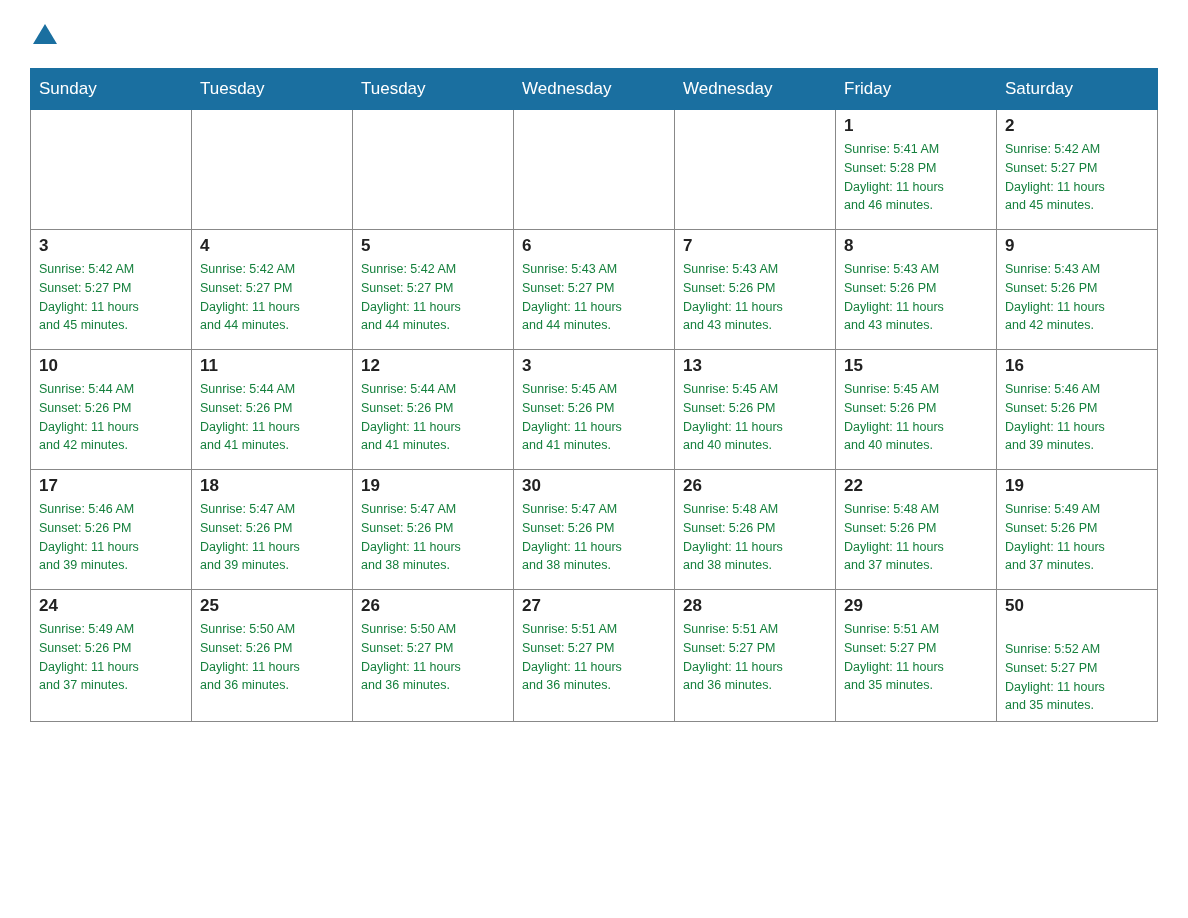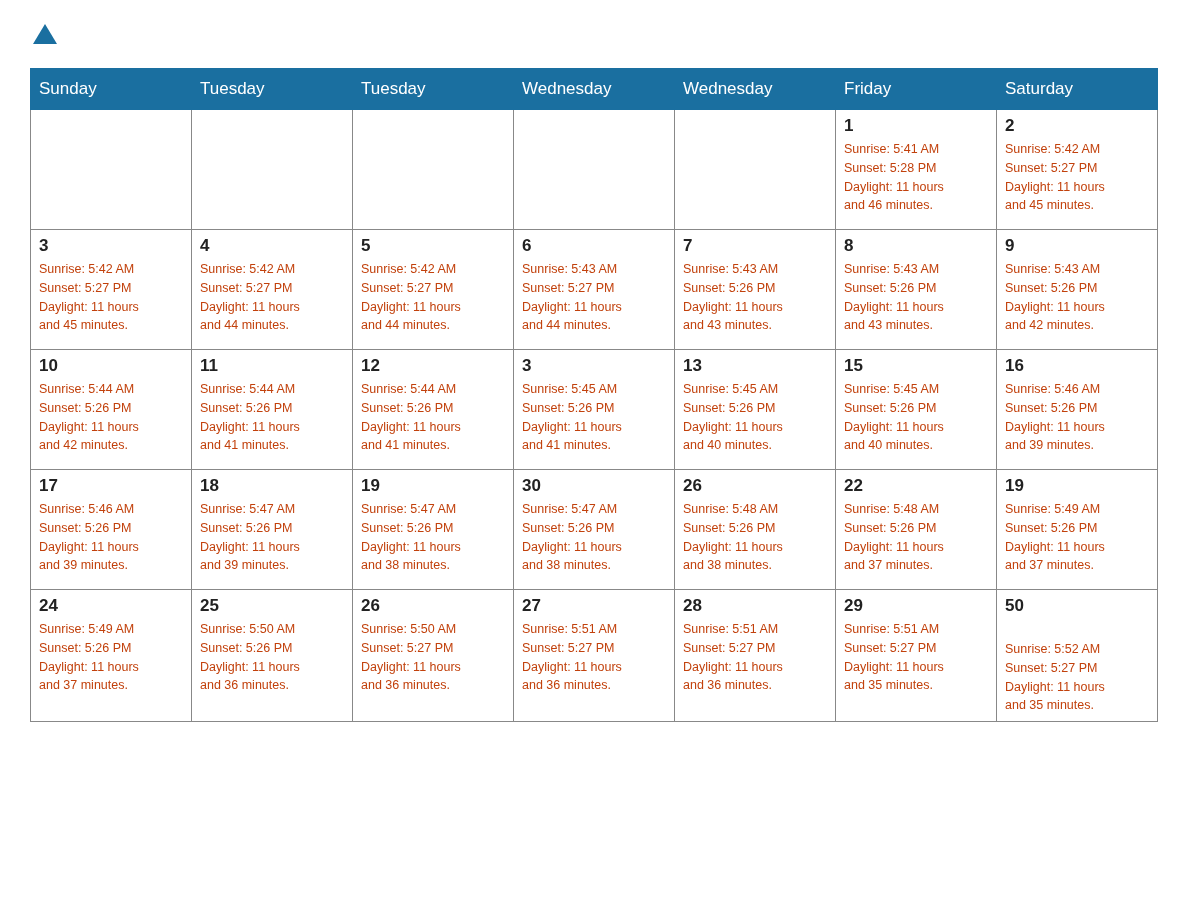--- a/index.html
+++ b/index.html
@@ -54,21 +54,21 @@
     }
     .day-num {
       font-size: 17px;
       font-weight: bold;
       color: #222;
       display: block;
       margin-bottom: 4px;
     }
     .day-info {
       font-size: 12.5px;
-      color: #c2410c;
+      color: #15803d;
       line-height: 1.5;
     }
     .empty-cell {
       background: #fff;
     }
     
     .logo-wrapper {
       display: flex;
       flex-direction: column;
     }

